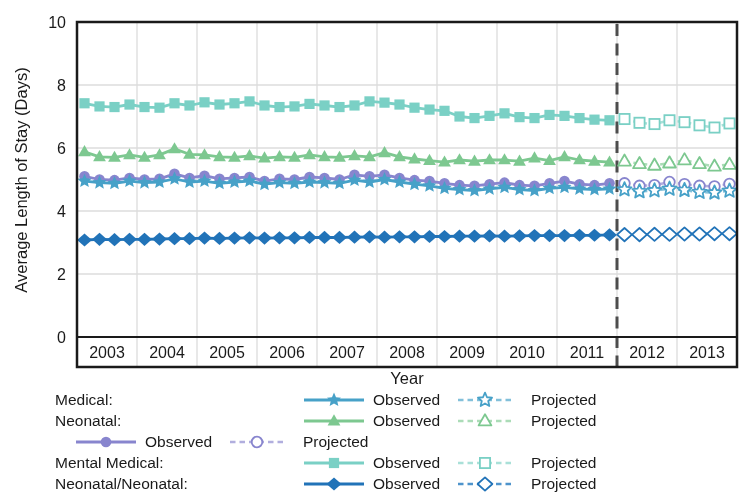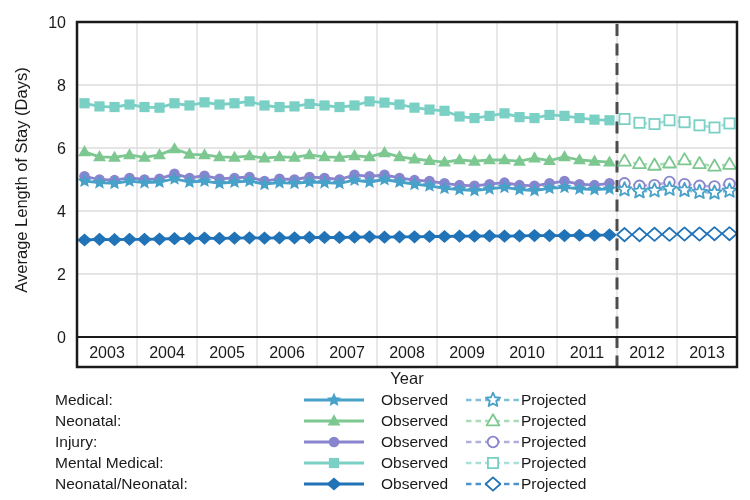--- a/index.html
+++ b/index.html
@@ -6,23 +6,23 @@
   body{font-family:"Liberation Sans", sans-serif;}
   .fig{position:relative;width:750px;height:500px;background:#fff;}
   svg text{font-family:"Liberation Sans", sans-serif;fill:#1a1a1a;}
   .tick-label{font-size:16px;}
   .axis-title{font-size:16.5px;}
   #legend{position:absolute;left:0;top:390px;width:750px;}
   .lrow{display:flex;align-items:center;height:20.8px;padding-left:55px;}
   .lname{display:inline-block;width:228px;font-size:15.5px;color:#1a1a1a;white-space:nowrap;}
   .ltext{font-size:15.5px;color:#1a1a1a;white-space:nowrap;}
   .lobs{margin-left:20px;}
-  .lobstext{margin-left:16px;width:80px;}
+  .lobstext{margin-left:8px;width:80px;}
   .lproj{margin-left:4px;}
-  .lprojtext{margin-left:0;}
+  .lprojtext{margin-left:18px;}
   .lswatch{display:block;}
 </style>
 </head>
 <body>
 
 <div class="fig">
   <svg id="chart" width="750" height="390" viewBox="0 0 750 390">
     <g id="grid-layer">
         <line x1="77" x2="737" y1="274" y2="274" stroke="#dcdcdc" stroke-width="1.3"></line>
         <line x1="77" x2="737" y1="211" y2="211" stroke="#dcdcdc" stroke-width="1.3"></line>
@@ -341,21 +341,20 @@
           <path d="M 31 2.2 L 37.4 13.4 L 24.6 13.4 Z" fill="#7dc890" stroke="none" stroke-width="0" stroke-linejoin="round"></path>
         </svg>
         <span class="ltext lobstext">Observed</span>
         <svg width="56" height="18" class="lswatch lproj">
           <line x1="1" x2="55" y1="9" y2="9" stroke="#abdcb7" stroke-width="2.6" stroke-dasharray="5.5 4"></line>
           <path d="M 28 2.2 L 34.4 13.4 L 21.6 13.4 Z" fill="#ffffff" stroke="#7dc890" stroke-width="1.8" stroke-linejoin="round"></path>
         </svg>
         <span class="ltext lprojtext">Projected</span>
       </div>
       <div class="lrow">
-        <span class="lname">Injury:</span>
         <svg width="62" height="18" class="lswatch lobs">
           <line x1="1" x2="61" y1="9" y2="9" stroke="#8885ce" stroke-width="2.8"></line>
           <circle cx="31" cy="9" r="5.3" fill="#8885ce" stroke="none" stroke-width="0"></circle>
         </svg>
         <span class="ltext lobstext">Observed</span>
         <svg width="56" height="18" class="lswatch lproj">
           <line x1="1" x2="55" y1="9" y2="9" stroke="#b1aede" stroke-width="2.6" stroke-dasharray="5.5 4"></line>
           <circle cx="28" cy="9" r="5.3" fill="#ffffff" stroke="#8885ce" stroke-width="1.8"></circle>
         </svg>
         <span class="ltext lprojtext">Projected</span>

